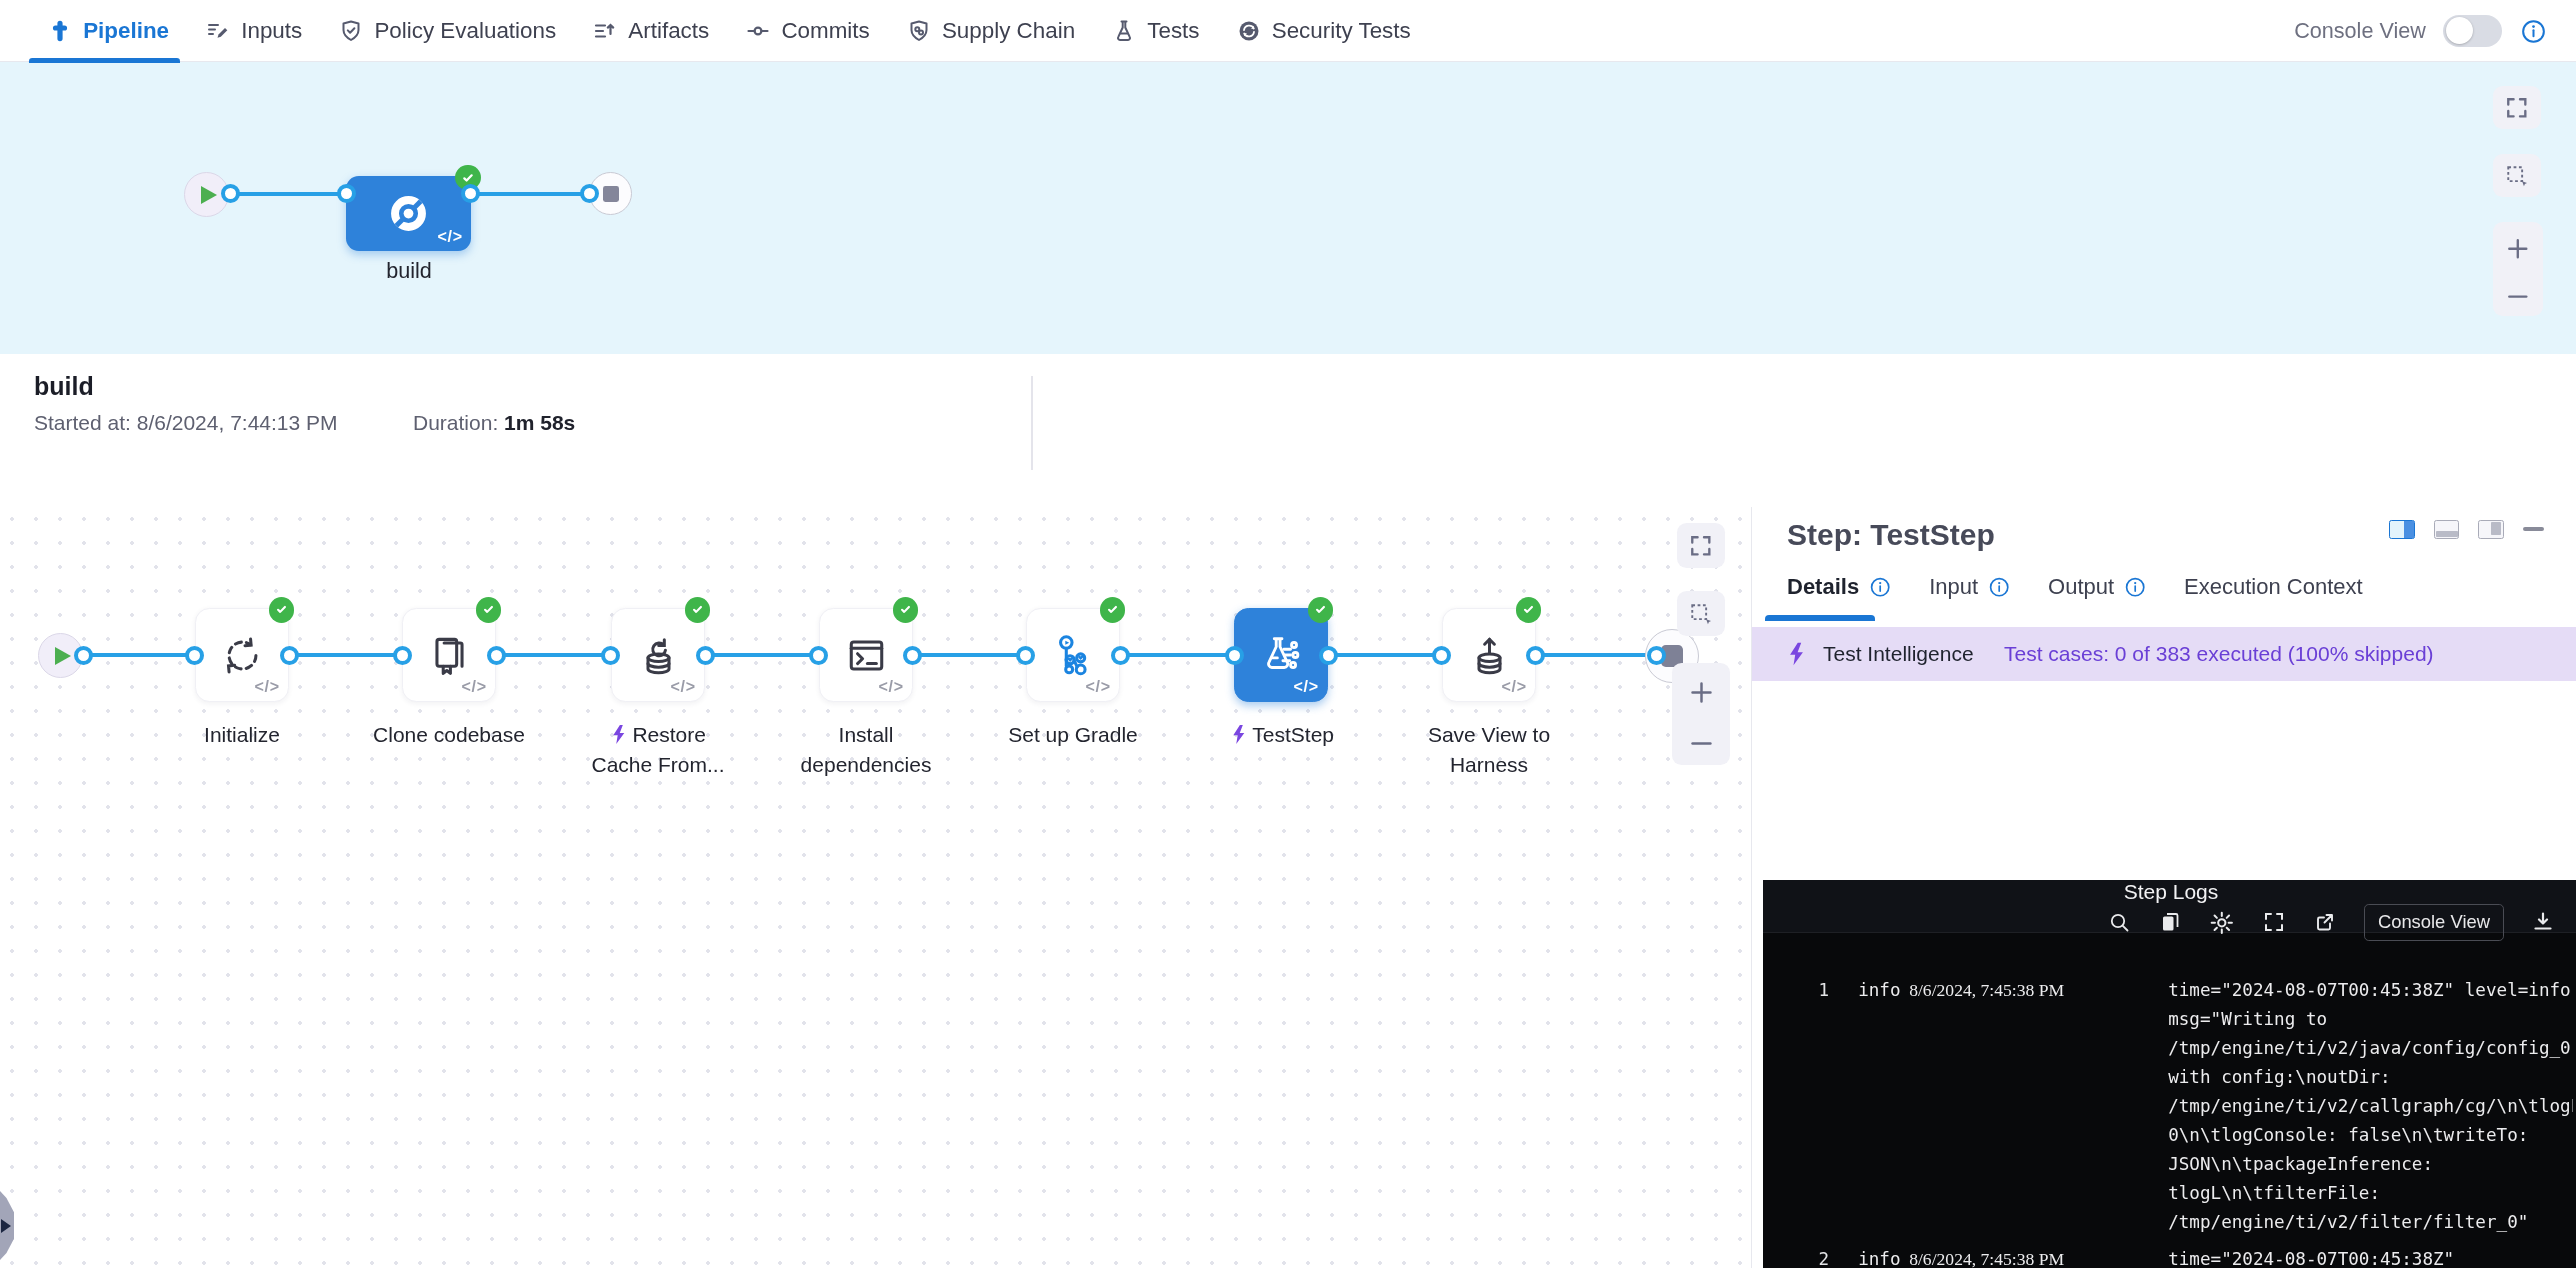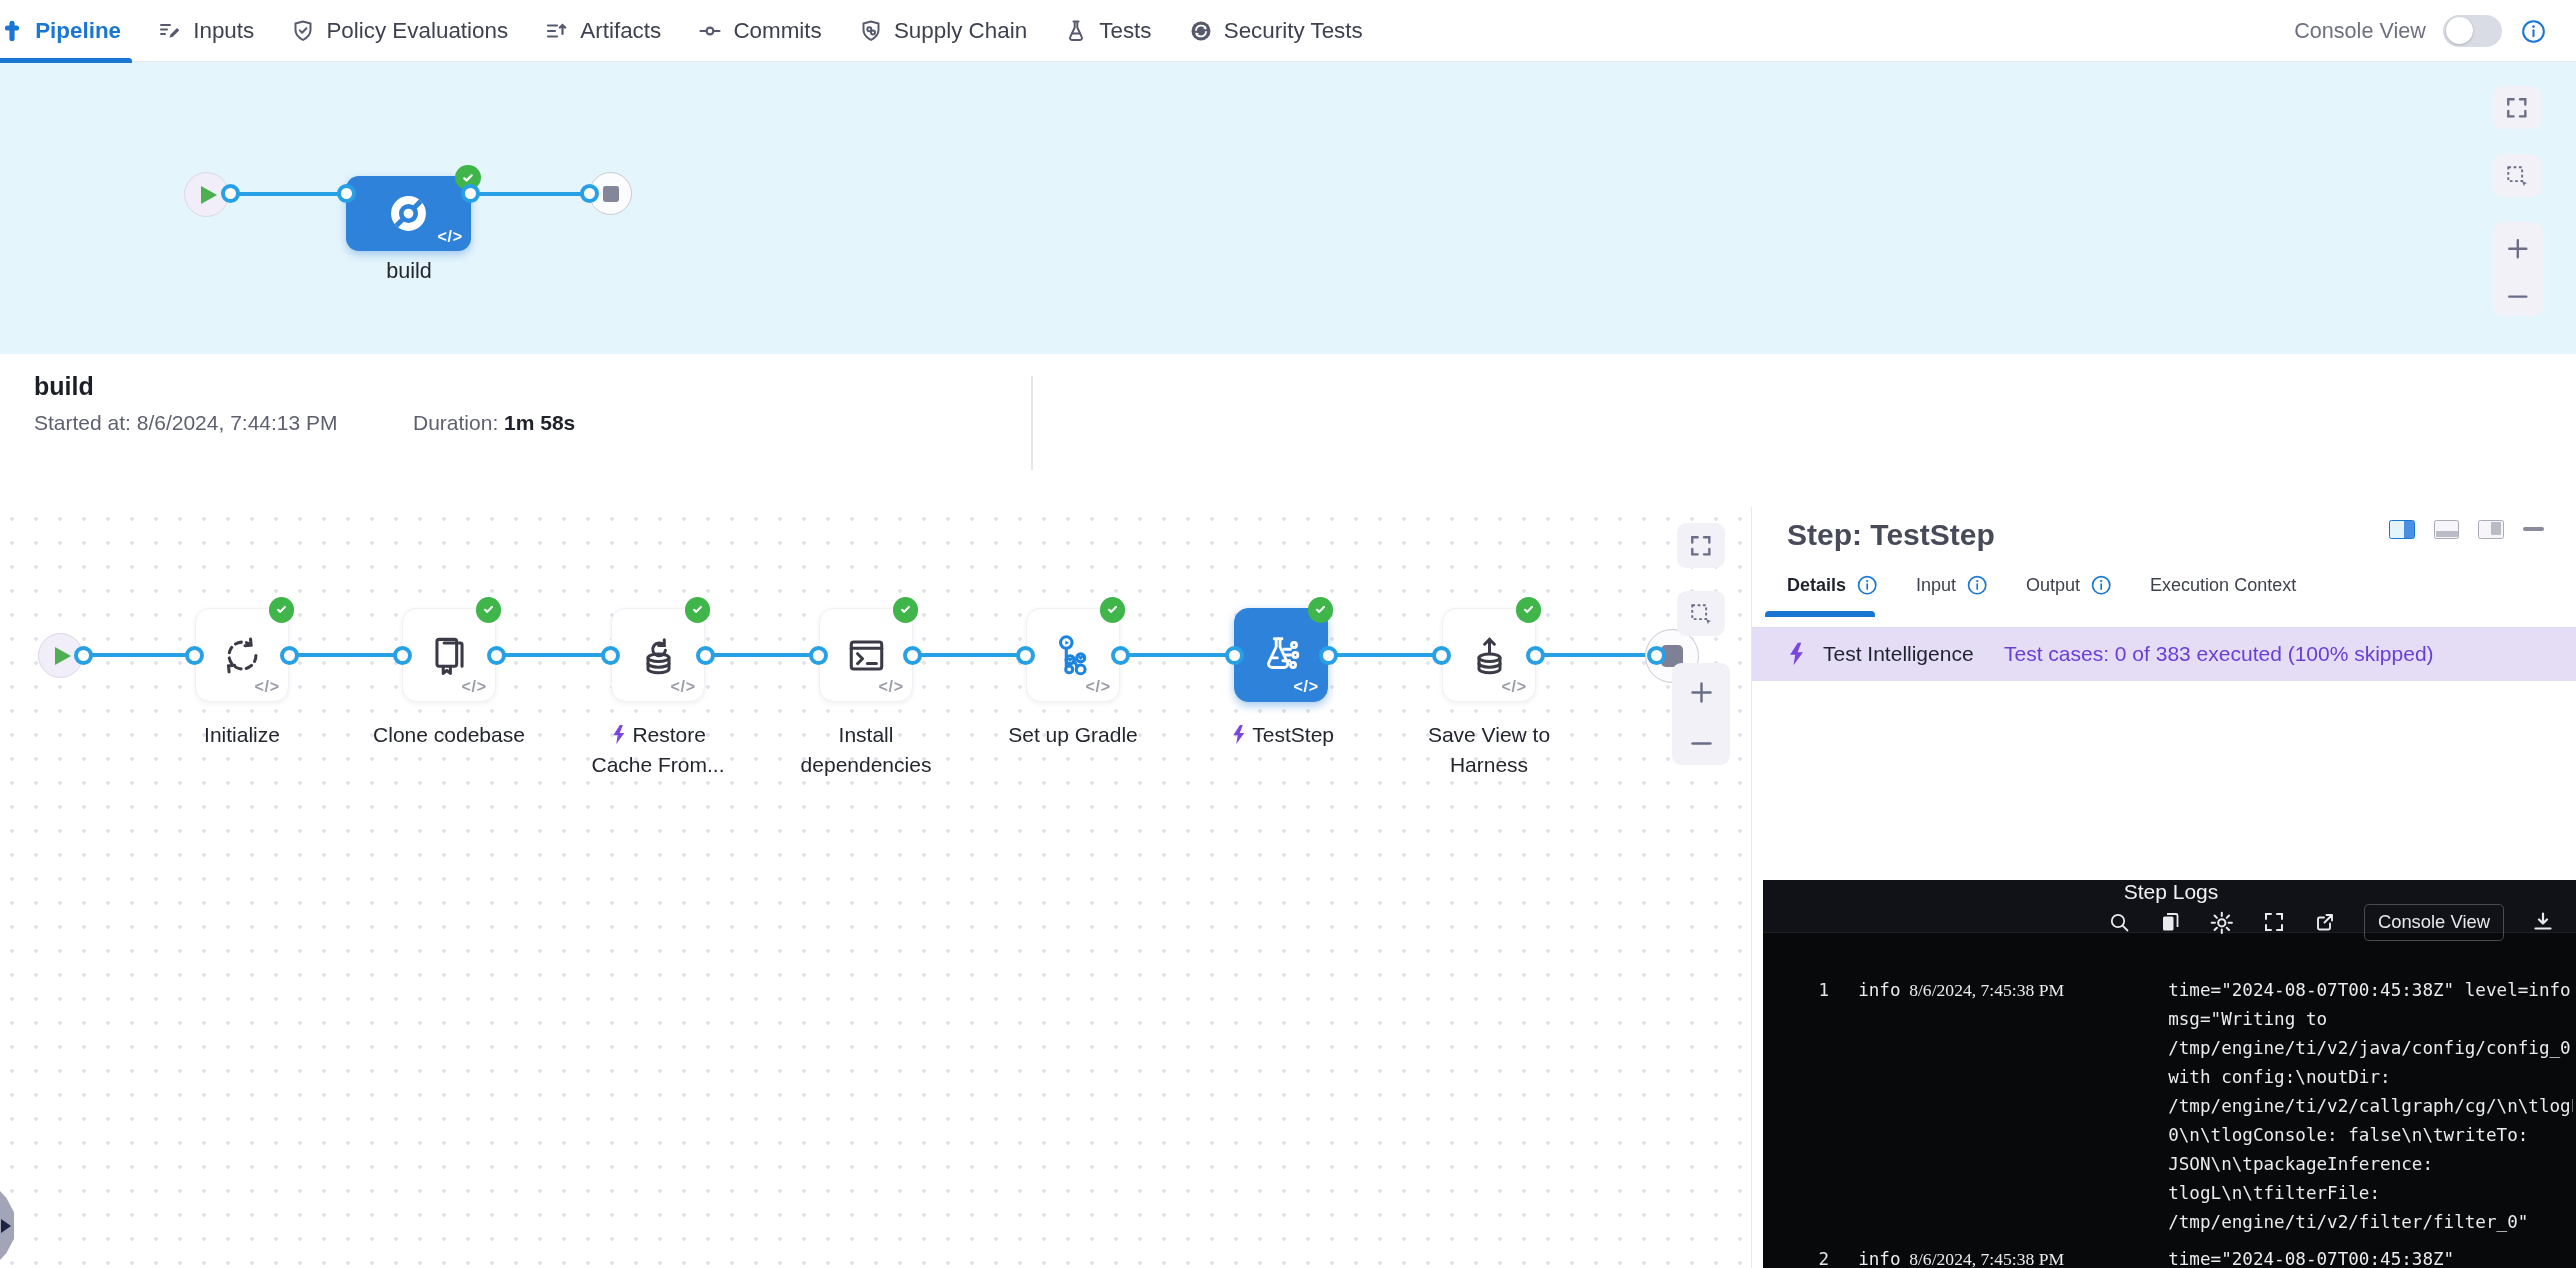--- a/index.html
+++ b/index.html
@@ -2,21 +2,21 @@
 <html style="font-size:12.8px"><head>
 <meta charset="utf-8">
 <style>
   * { margin:0; padding:0; box-sizing:border-box; }
   html,body { width:2576px; height:1268px; overflow:hidden; background:#fff;
     font-family:"Liberation Sans", sans-serif; }
   svg { display:block; }
 
   
   .header { position:absolute; left:0; top:0; width:2576px; height:62px; background:#fff;
-    border-bottom:1.6px solid #E7E8EE; display:flex; align-items:center; z-index:30; }
+    border-bottom:1.6px solid #E7E8EE; display:flex; align-items:center; padding-left:48px; z-index:30; }
   .tabs { display:flex; align-items:center; gap:37px; height:100%; }
   .tab { display:flex; align-items:center; gap:11.2px; height:100%; color:#3E4150; font-size:22.4px; cursor:pointer; position:relative; }
   .tab .ticon { color:#565A6E; }
   .tab.active { color:#1A76D4; font-weight:700; }
   .tab.active .ticon { color:#1A76D4; }
   .tab.active::after { content:""; position:absolute; left:-19px; right:-11.2px; bottom:-1.6px;
     height:4.8px; background:#1A76D4; border-radius:3.2px 3.2px 0 0; }
   .hdr-right { position:absolute; right:29px; top:0; height:62px; display:flex; align-items:center; gap:17.6px; }
   .hdr-right .cv-label { color:#6E7080; font-size:21.6px; }
   .toggle { width:59px; height:32px; background:#D9DCE4; border-radius:17.6px; position:relative; }
@@ -73,21 +73,21 @@
   .panel-title { position:absolute; left:35px; top:11.2px; font-size:30px; font-weight:700; color:#474A59; }
   .layout-icons { position:absolute; right:32px; top:12.8px; display:flex; align-items:center; gap:19px; }
   .li-box { width:25.6px; height:19px; border:1.6px solid #A9ABB8; border-radius:2.4px; background:#F6F6FA; position:relative; }
   .li-box.active { border-color:#1A76D4; background:#E3F4FC; }
   .li-box.active::after { content:""; position:absolute; right:0; top:0; width:9.6px; height:100%; background:#4A90E2; }
   .li-box.bottom::after { content:""; position:absolute; left:0.8px; right:0.8px; bottom:0.8px; height:6.4px; background:#B9BBC7; border-radius:0.8px; }
   .li-box.right::after { content:""; position:absolute; right:1.6px; top:1.6px; width:10.4px; height:12.8px; background:#B9BBC7; border-radius:0.8px; }
   .li-minus { width:21px; height:4px; background:#898B99; border-radius:2.4px; }
 
   .panel-tabs { position:absolute; left:35px; top:67px; display:flex; align-items:center; gap:38px; }
-  .ptab { display:flex; align-items:center; gap:9.6px; font-size:18px; color:#3E4150; position:relative; padding-bottom:21px; }
+  .ptab { display:flex; align-items:center; gap:9.6px; font-size:22px; color:#3E4150; position:relative; padding-bottom:21px; }
   .ptab.active { font-weight:700; color:#1F232E; }
   .ptab.active::after { content:""; position:absolute; left:-22.4px; bottom:0; width:110px; height:6.4px; background:#1A76D4; border-radius:4px 4px 0 0; }
 
   .ti-banner { position:absolute; left:0; top:120px; width:825px; height:54px; background:#E5DCF6;
     display:flex; align-items:center; gap:16px; padding-left:34px; font-size:21px; }
   .ti-banner .ti-title { color:#1F232E; }
   .ti-banner .ti-detail { color:#6A3FD6; margin-left:14.4px; }
 
   .detail-rows { position:absolute; left:53px; top:201px; }
   .drow { display:flex; height:34px; align-items:center; }

